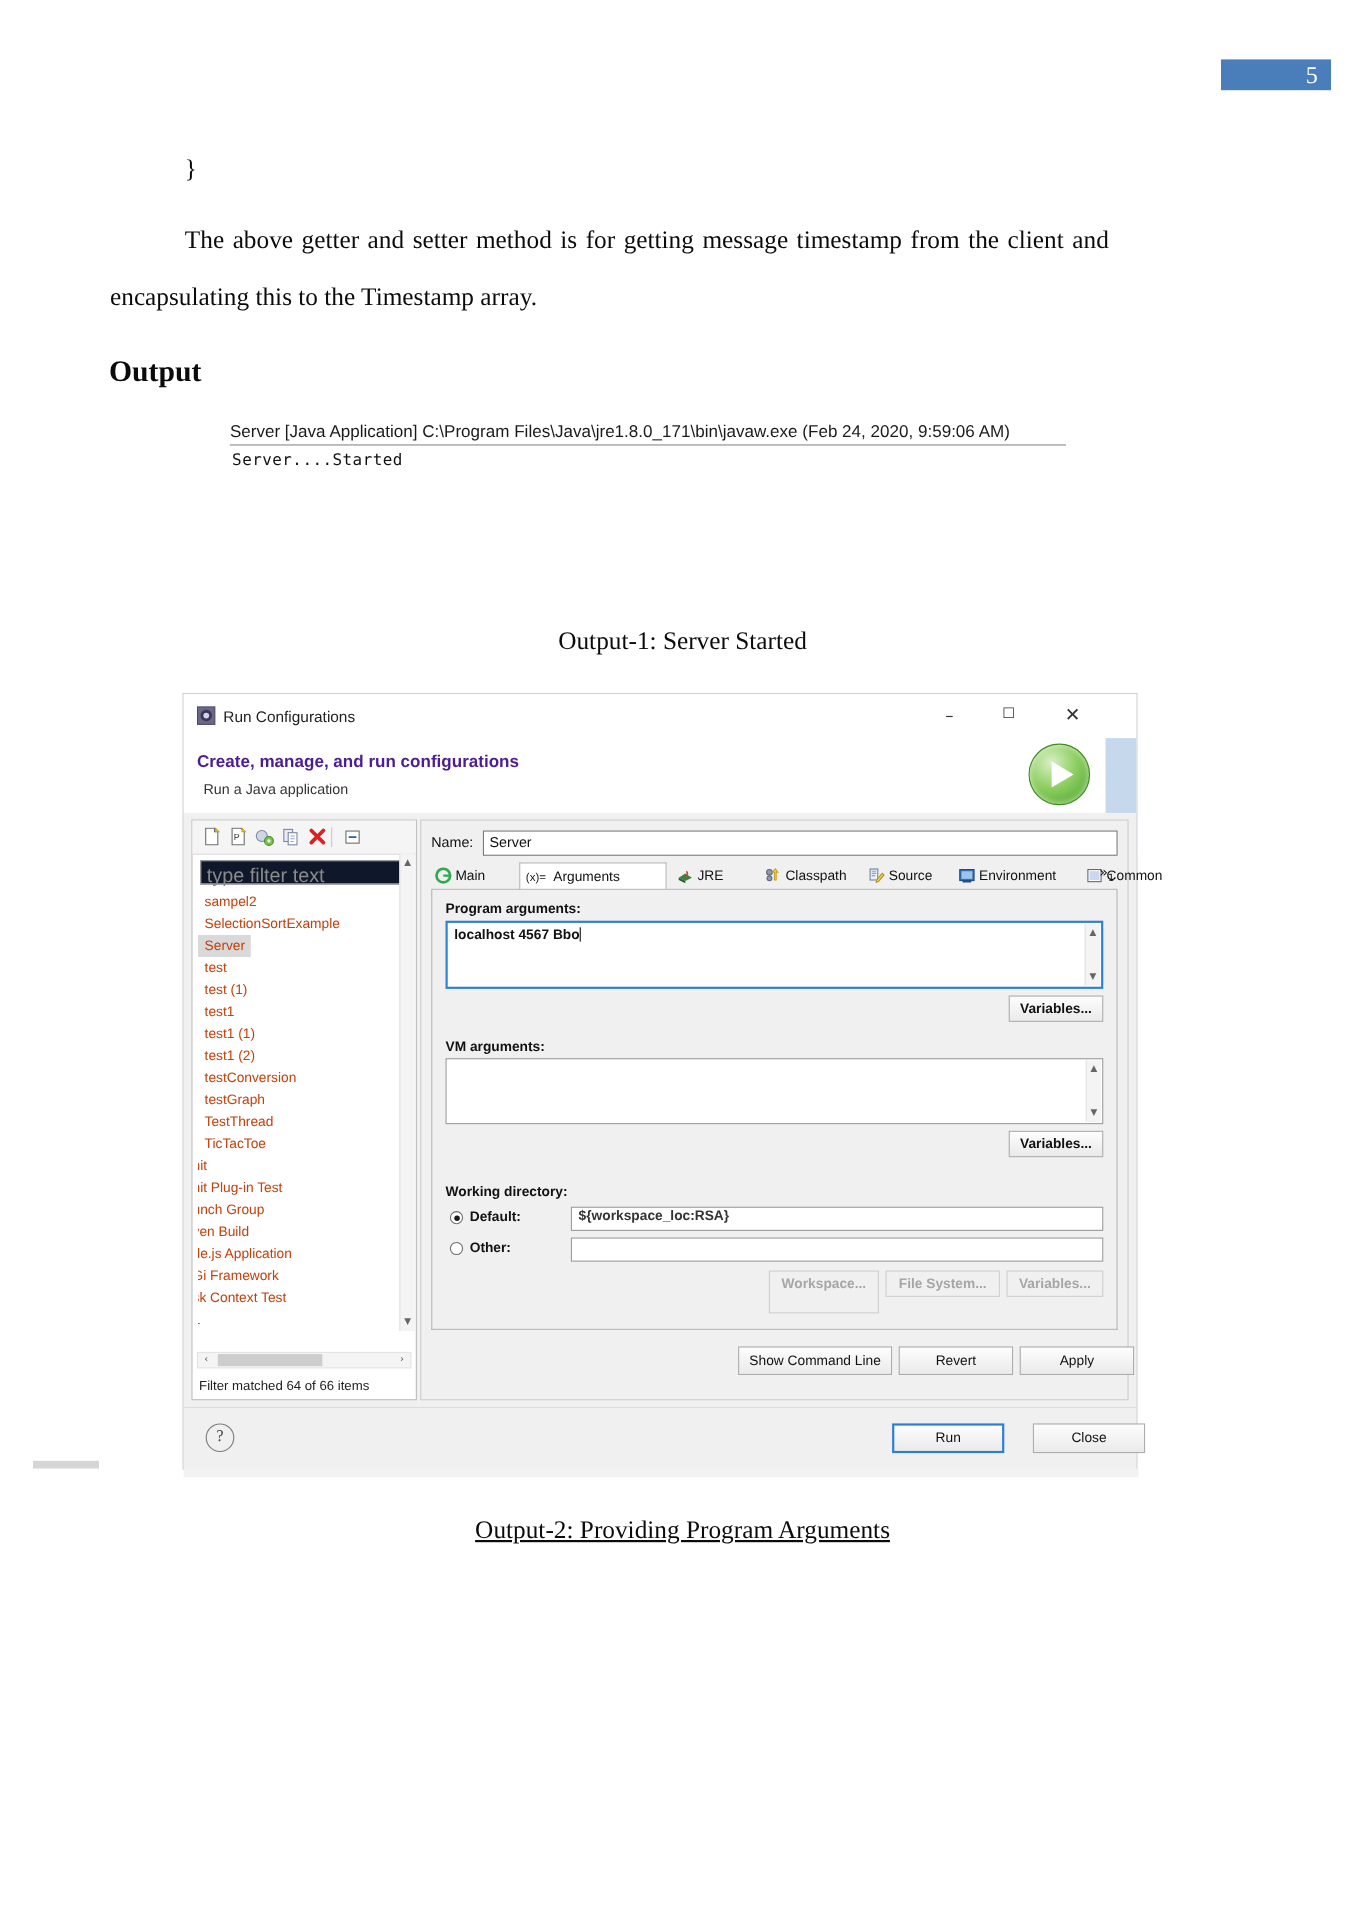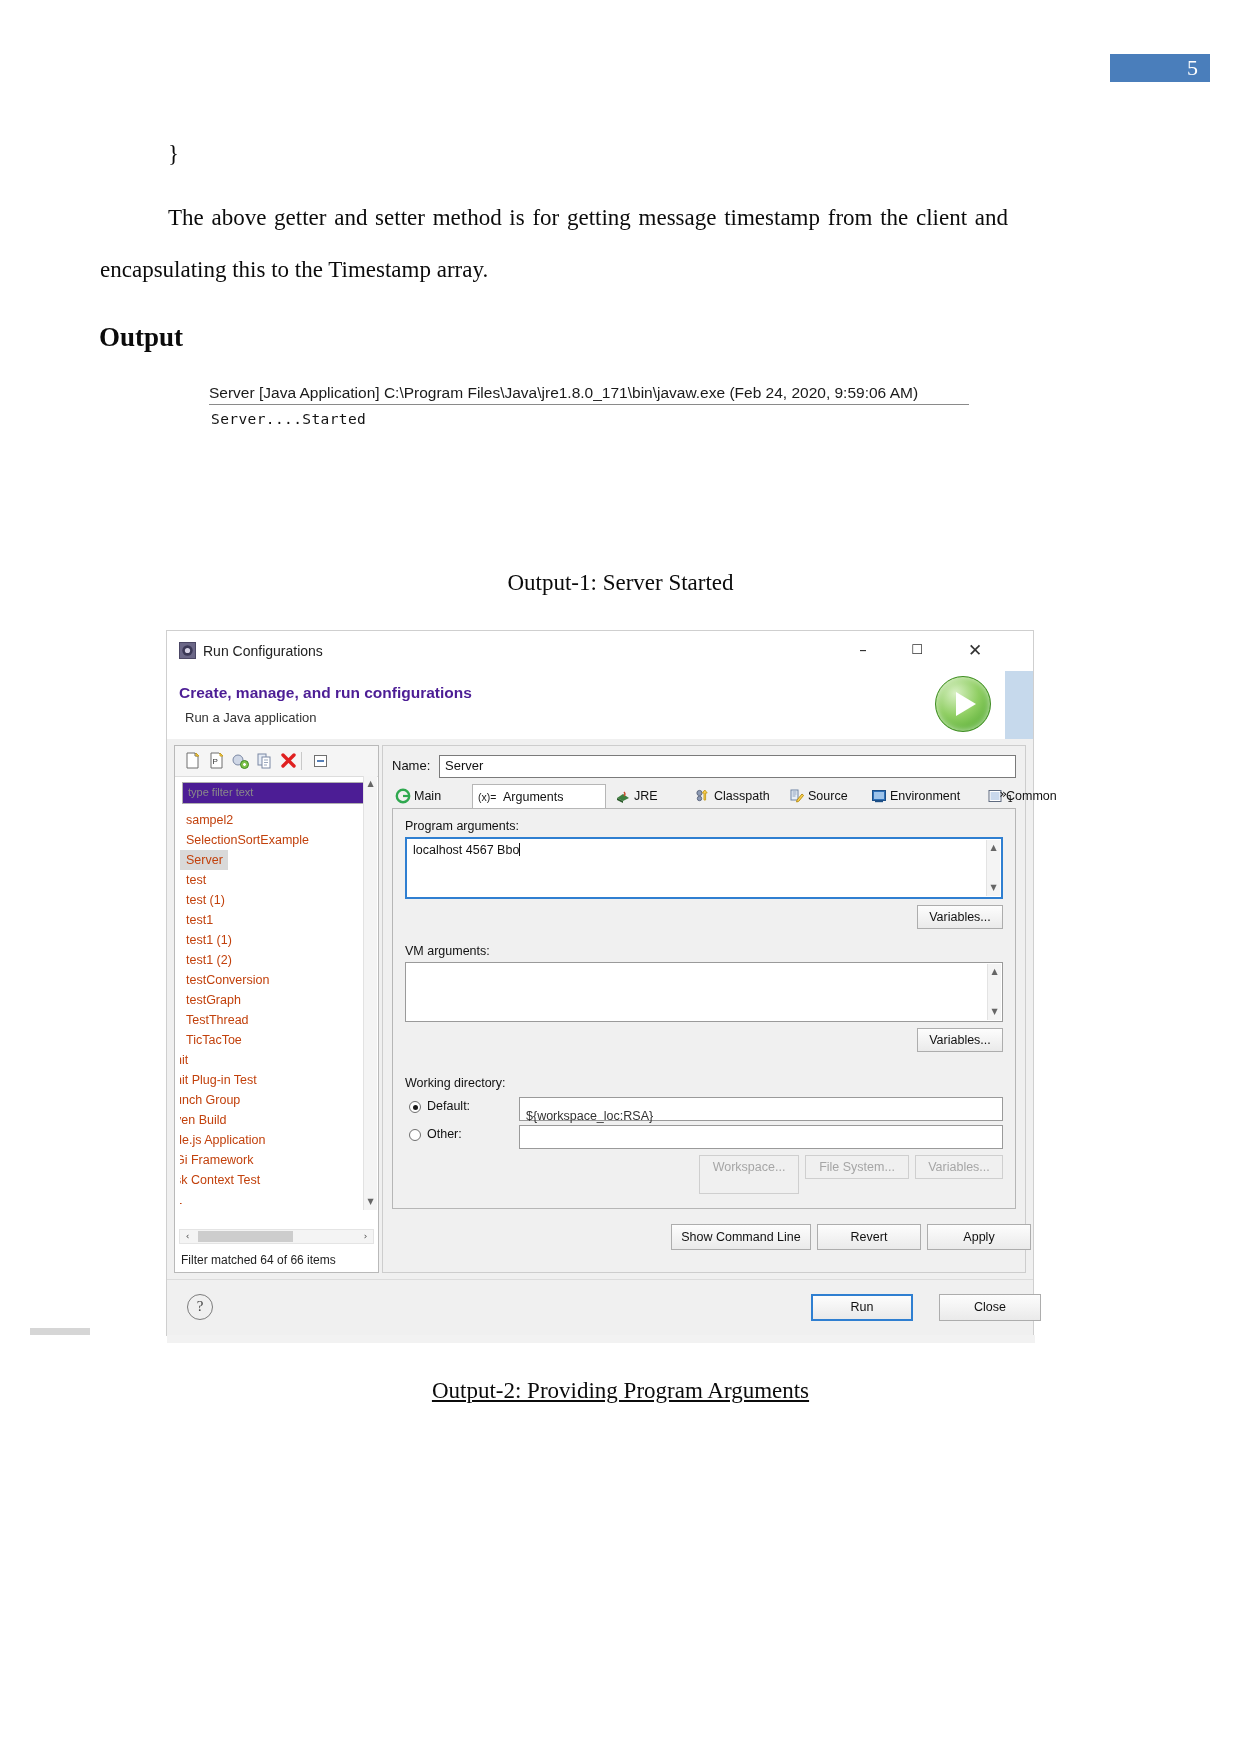--- a/index.html
+++ b/index.html
@@ -128,22 +128,22 @@
   .tree-toolbar{
     position:absolute;left:0;top:0;width:203px;height:30px;
     background:#f5f5f5;border-bottom:1px solid #dddddd;
   }
   .tb-ic{position:absolute;top:6px;width:19px;height:18px;}
   .tb-ic svg{display:block;}
   .tb-sep{position:absolute;top:6px;width:1px;height:18px;background:#c9c9c9;}
 
   .filter-box{
     position:absolute;left:7px;top:36px;width:189px;height:22px;
-    border:1px solid #b0b0b0;background:#4c1d95;box-sizing:border-box;
-    font-size:11px;color:#8a8a8a;padding:3px 5px;
+    border:1px solid #b0b0b0;background:#0f172a;box-sizing:border-box;
+    font-size:18px;color:#8a8a8a;padding:3px 5px;
   }
   .tree-list{
     position:absolute;left:5px;top:64px;width:193px;height:400px;
     font-size:12.5px;color:#c2410c;overflow:hidden;
   }
   .tree-item{height:20px;line-height:20px;padding-left:6px;white-space:nowrap;}
   .tree-item.sel{background:#d9d9d9;width:42px;}
   .tree-item.clip{padding-left:0px;margin-left:-5px;}
 
   .tree-vscroll{
@@ -194,21 +194,21 @@
     position:absolute;left:9px;top:62px;width:624px;height:1px;background:#b6b6b6;
   }
   .tab-more{
     position:absolute;right:3px;top:2px;font-size:13px;color:#111;
     font-family:"DejaVu Sans", sans-serif;
   }
   .tab-more sub{font-size:9px;}
 
   .tabcontent{
     position:absolute;left:9px;top:63px;width:624px;height:400px;
-    background:#f0f0f0;border:1px solid #b6b6b6;border-top:none;box-sizing:border-box;
+    background:#f0f0f0;border:1px solid #b6b6b6;border-top:none;box-sizing:border-box;font-weight:bold;
   }
   .fld-label{position:absolute;font-size:12.5px;color:#111;}
   .ta{
     position:absolute;background:#ffffff;box-sizing:border-box;
     font-size:12.5px;color:#111;padding:4px 6px;overflow:hidden;
   }
   .ta.focus{border:2px solid #2f7fd1;}
   .ta.plain{border:1px solid #9a9a9a;}
   .ta-scroll{
     position:absolute;right:1px;top:1px;width:13px;bottom:1px;background:#f4f4f4;
@@ -235,21 +235,21 @@
     position:absolute;left:0;top:2px;width:12px;height:12px;border-radius:50%;
     border:1px solid #6f6f6f;background:#fff;box-sizing:border-box;
   }
   .radio.on:after{
     content:"";position:absolute;left:2.5px;top:2.5px;width:5px;height:5px;
     border-radius:50%;background:#1a1a1a;
   }
   .radio-lbl{position:absolute;left:18px;top:0;white-space:nowrap;}
   .ro-field{
     position:absolute;height:22px;background:#ffffff;border:1px solid #9a9a9a;
-    box-sizing:border-box;font-size:12.5px;color:#333;padding:11px 6px;
+    box-sizing:border-box;font-size:12.5px;color:#333;padding:0 6px;
   }
 
   .dlg-footer{
     position:absolute;left:0;top:648px;width:866px;height:56px;background:#f0f0f0;
     border-top:1px solid #dcdcdc;
   }
   .help-ic{
     position:absolute;left:20px;top:14px;width:24px;height:24px;border-radius:50%;
     border:1px solid #7c7c7c;color:#444;font-size:15px;text-align:center;line-height:23px;
     font-family:"Liberation Serif", serif;

